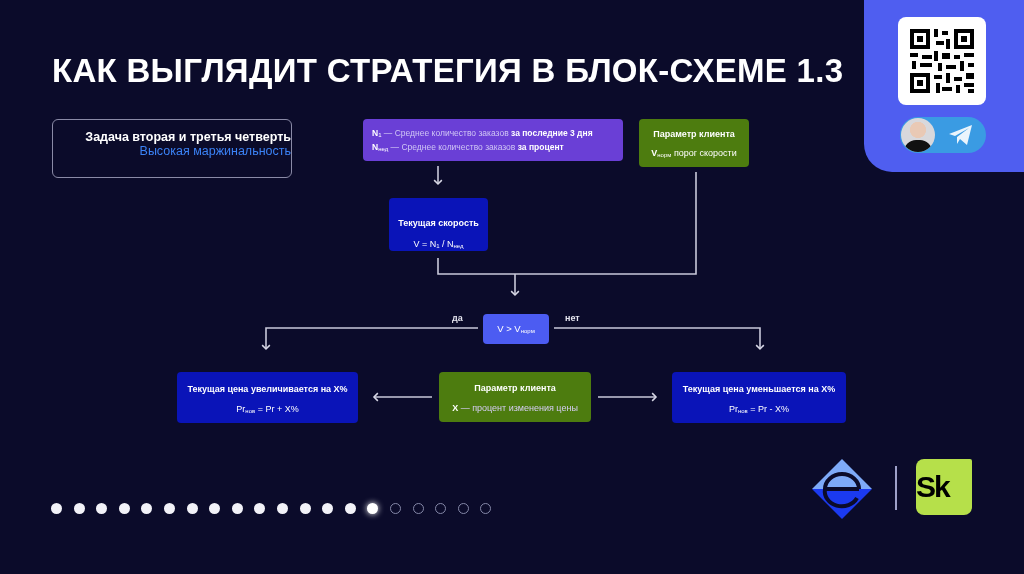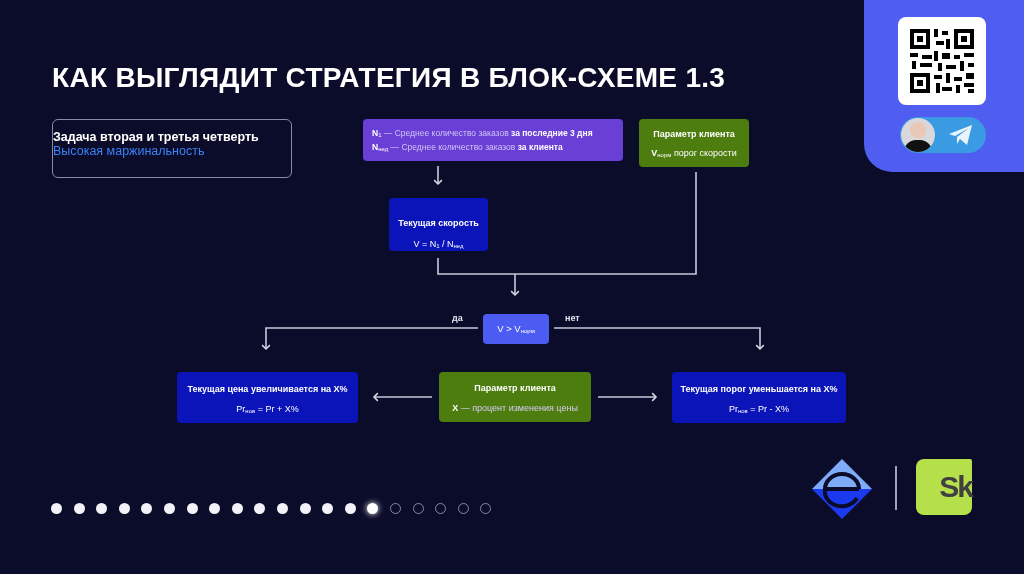--- a/index.html
+++ b/index.html
@@ -2,28 +2,28 @@
 <html><head>
 <meta charset="utf-8">
 <style>
   html, body { margin:0; padding:0; }
   body {
     width:1024px; height:574px; overflow:hidden; position:relative;
     background:#0b0b2a;
     font-family:"Liberation Sans", sans-serif; color:#fff;
   }
   .title {
-    position:absolute; left:52px; top:62px;
-    font-size:28px; font-weight:bold; letter-spacing:0.3px;
+    position:absolute; left:52px; top:52px;
+    font-size:33px; font-weight:bold; letter-spacing:0.3px;
     font-family:"Liberation Sans", sans-serif;
   }
   .task-box {
     position:absolute; left:52px; top:119px; width:240px; height:59px;
     border:1px solid #8a8aa6; border-radius:6px; box-sizing:border-box;
-    text-align:left; font-size:12.5px;
+    text-align:right; font-size:12.5px;
   }
   .task-box .l1 { font-weight:bold; margin-top:10px; }
   .task-box .l2 { color:#3b82f6; }
   .box {
     position:absolute; border-radius:4px; box-sizing:border-box;
     text-align:center; font-size:9px;
   }
   .purple { background:#6a3fd6; }
   .purple2 { background:#4d7c0f; }
   .blue { background:#0a14b8; }
@@ -58,21 +58,21 @@
     background:radial-gradient(circle at 50% 35%, #e9c9b5 0 28%, #d8d8dc 30% 100%);
     overflow:hidden;
   }
   .avatar .shirt { position:absolute; left:3px; top:22px; width:28px; height:16px; background:#111; border-radius:12px 12px 0 0; }
   .tg-icon { position:absolute; left:947px; top:123px; }
   .logo-e { position:absolute; left:811px; top:458px; }
   .divider-v { position:absolute; left:895px; top:466px; width:2px; height:44px; background:#9ea0c8; }
   .logo-sk {
     position:absolute; left:916px; top:459px; width:56px; height:56px;
     background:#b6e04a; border-radius:8px; border-top-right-radius:2px;
-    color:#404040; font-weight:bold; font-size:30px; text-align:right; line-height:56px;
+    color:#000000; font-weight:bold; font-size:30px; text-align:left; line-height:56px;
     letter-spacing:-2px;
   }
   .dots { position:absolute; left:51px; top:503px; display:flex; gap:11.6px; }
   .dot { width:11px; height:11px; border-radius:50%; box-sizing:border-box; }
   .dot.on { background:#f2f2f8; }
   .dot.cur { background:#ffffff; box-shadow:0 0 6px #fff; }
   .dot.off { border:1.5px solid #8588a8; }
 </style>
 </head>
 <body>
@@ -99,21 +99,21 @@
     <line x1="432" y1="397" x2="374" y2="397" marker-end="url(#ah)"></line>
     <line x1="598" y1="397" x2="656" y2="397" marker-end="url(#ah)"></line>
   </g>
 </svg>
 
 <div class="box purple box-n">
   <div>
     <b>N</b><sub>1</sub><span class="dim"> — Среднее количество заказов </span><b>за последние 3 дня</b>
   </div>
   <div>
-    <b>N</b><sub>нед</sub><span class="dim"> — Среднее количество заказов </span><b>за клиента</b>
+    <b>N</b><sub>нед</sub><span class="dim"> — Среднее количество заказов </span><b>за процент</b>
   </div>
 </div>
 
 <div class="box purple2 box-param1">
   <div class="hd">Параметр клиента</div>
   <div class="row2" style="margin-top:9px">
     <b>V</b><sub>норм</sub><span> порог скорости</span>
   </div>
 </div>
 
@@ -139,21 +139,21 @@
 </div>
 
 <div class="box purple2 box-param2">
   <div class="hd">Параметр клиента</div>
   <div class="row2">
     <b>X</b><span style="color:#d6cdf5"> — процент изменения цены</span>
   </div>
 </div>
 
 <div class="box blue box-down">
-  <div class="hd">Текущая порог уменьшается на X%</div>
+  <div class="hd">Текущая цена уменьшается на X%</div>
   <div class="row2">
     <span>Pr</span><sub>нов</sub><span>  =  Pr  -  X%</span>
   </div>
 </div>
 
 <div class="corner-panel"></div>
 <div class="qr">
   <svg width="88" height="88" viewBox="0 0 88 88">
     <g fill="#000">
       <rect x="12" y="12" width="20" height="20"></rect>

